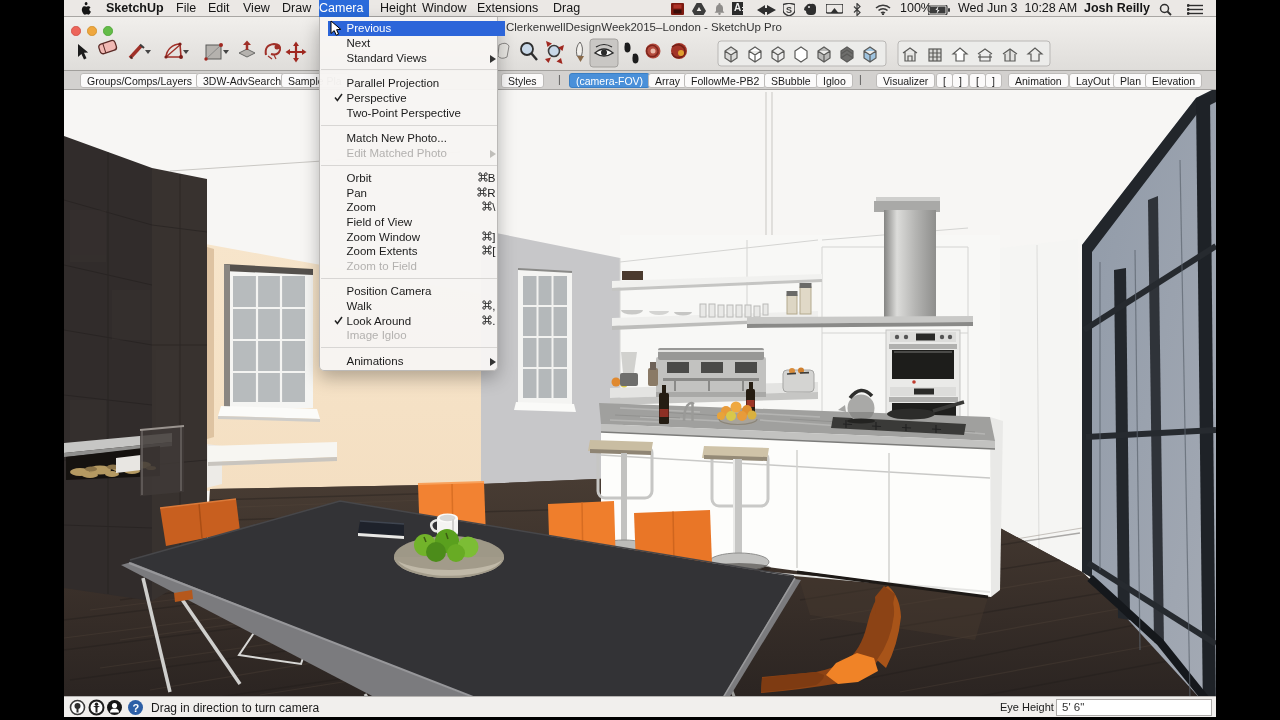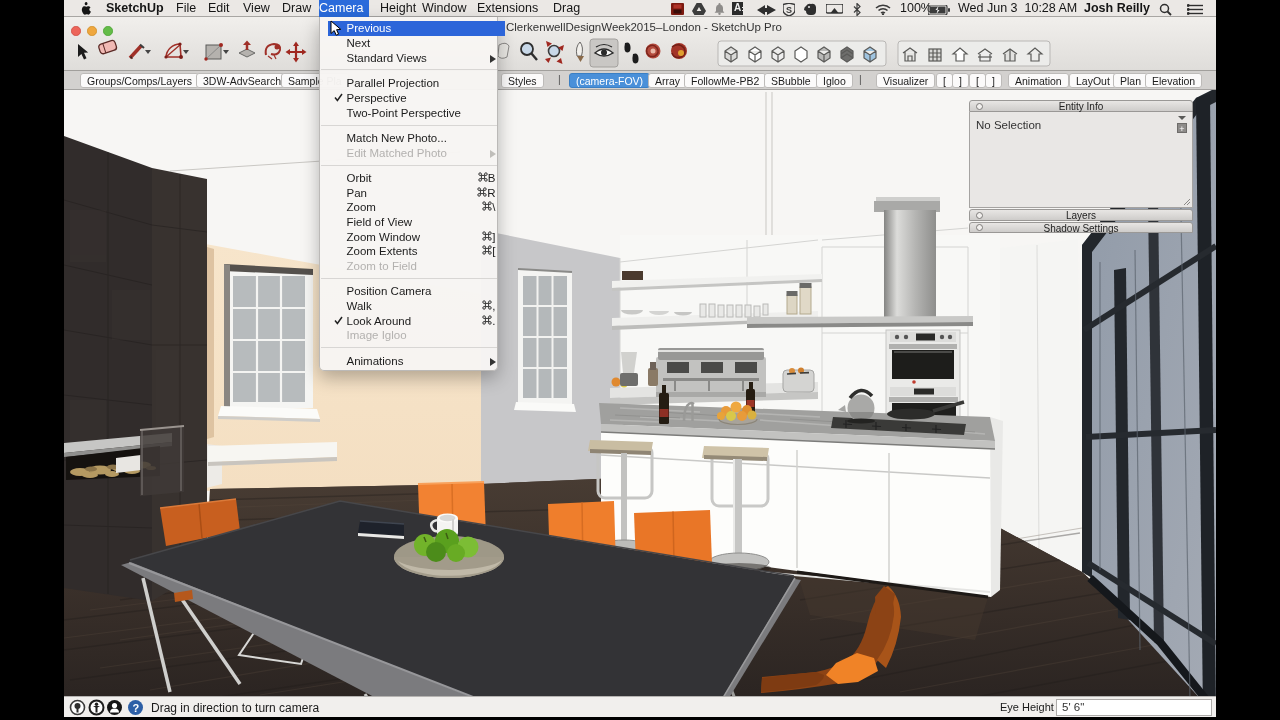--- a/index.html
+++ b/index.html
@@ -690,33 +690,20 @@
 
 <g>
 <path d="M884 588 Q872 602 867 625 Q861 650 846 661 Q832 669 816 672 L762 677 L761 693 Q800 690 840 683 Q868 675 880 658 Q893 638 896 613 Q895 596 884 588 Z" fill="#8c4315"></path>
 <path d="M884 588 Q895 597 894 615 Q891 641 877 660 L886 668 Q898 645 901 617 Q900 596 888 586 Z" fill="#a85419"></path>
 <path d="M836 663 L857 653 L874 658 L878 671 L858 682 L838 684 L826 675 Z" fill="#f08327"></path>
 <polygon points="875,597 884,586 895,594 891,614 876,614" fill="#8c4315"></polygon>
 <path d="M816 672 L786 675 Q770 677 762 678 L761 692 Q790 690 816 685 Q824 680 824 675 Z" fill="#7e3b12"></path>
 </g>
 </svg>
 
-<div id="pan">
-<div class="phdr" style="height:12px"><div class="pcirc"></div>Entity Info</div>
-<div style="position:relative;height:96px;background:#e9e7e5;border:1px solid #a5a3a1;border-top:none">
-<div style="position:absolute;left:6px;top:7px;font-size:11.5px;color:#333">No Selection</div>
-<div style="position:absolute;right:6px;top:4px;width:0;height:0;border-top:4.5px solid #5a5a58;border-left:4px solid transparent;border-right:4px solid transparent"></div>
-<div style="position:absolute;right:5px;top:11px;width:10px;height:10px;background:#8d8b89;border:1px solid #6e6c6a;color:#fff;font-size:9px;line-height:10px;text-align:center">+</div>
-<svg style="position:absolute;right:1px;bottom:1px" width="8" height="8">
-          <path d="M7 1 L1 7 M7 4 L4 7" stroke="#8a8886" stroke-width="1"></path>
-        </svg>
-</div>
-<div class="phdr" style="margin-top:1px">Layers<div class="pcirc"></div></div>
-<div class="phdr" style="margin-top:1px">Shadow Settings<div class="pcirc"></div></div>
-</div>
 
 <div id="dd">
 <div class="r hl" style="top:3.6px">Previous</div>
 <div class="r" style="top:19.3px">Next</div>
 <div class="r" style="top:34.1px">Standard Views<span class="ar"></span></div>
 <div class="sep" style="top:51.8px"></div>
 <div class="r" style="top:58.9px">Parallel Projection</div>
 <div class="r" style="top:73.65px"><svg class="chk" width="9" height="9">
           <path d="M1 4.5 L3.4 7.5 L8 1" stroke="#222" stroke-width="1.5" fill="none"></path>
         </svg>Perspective</div>

